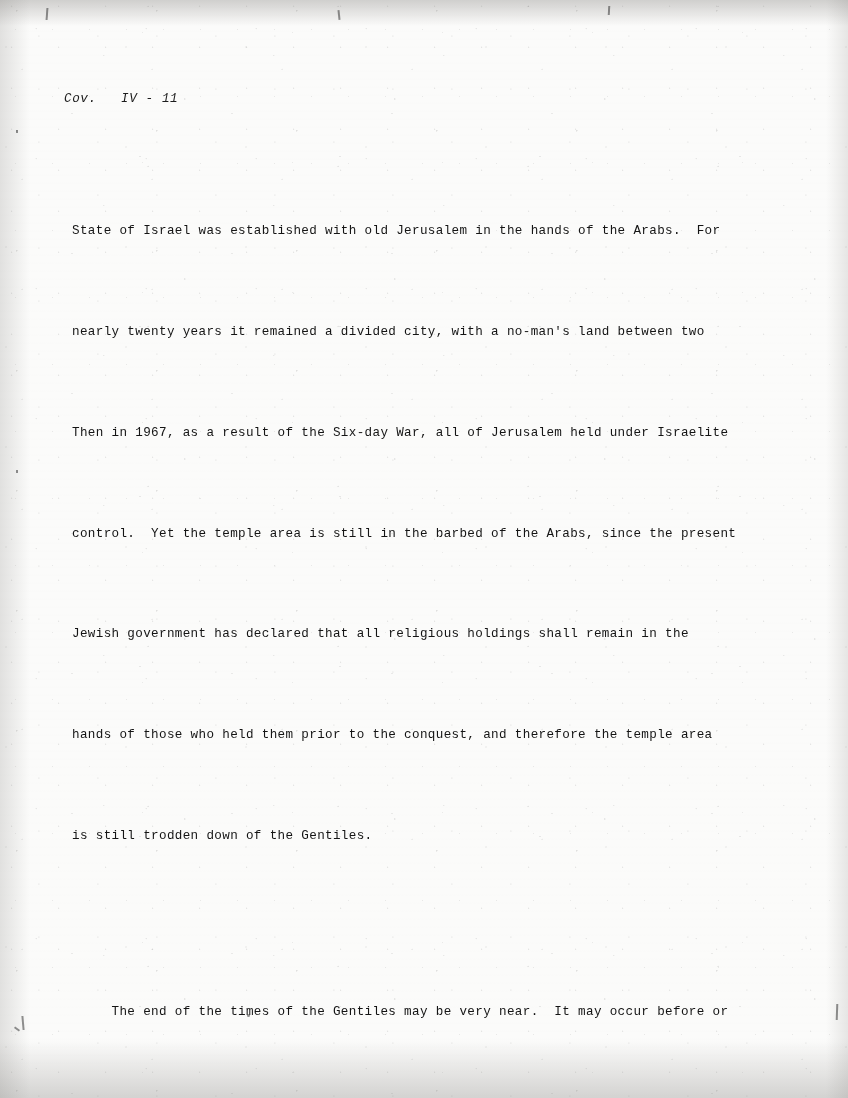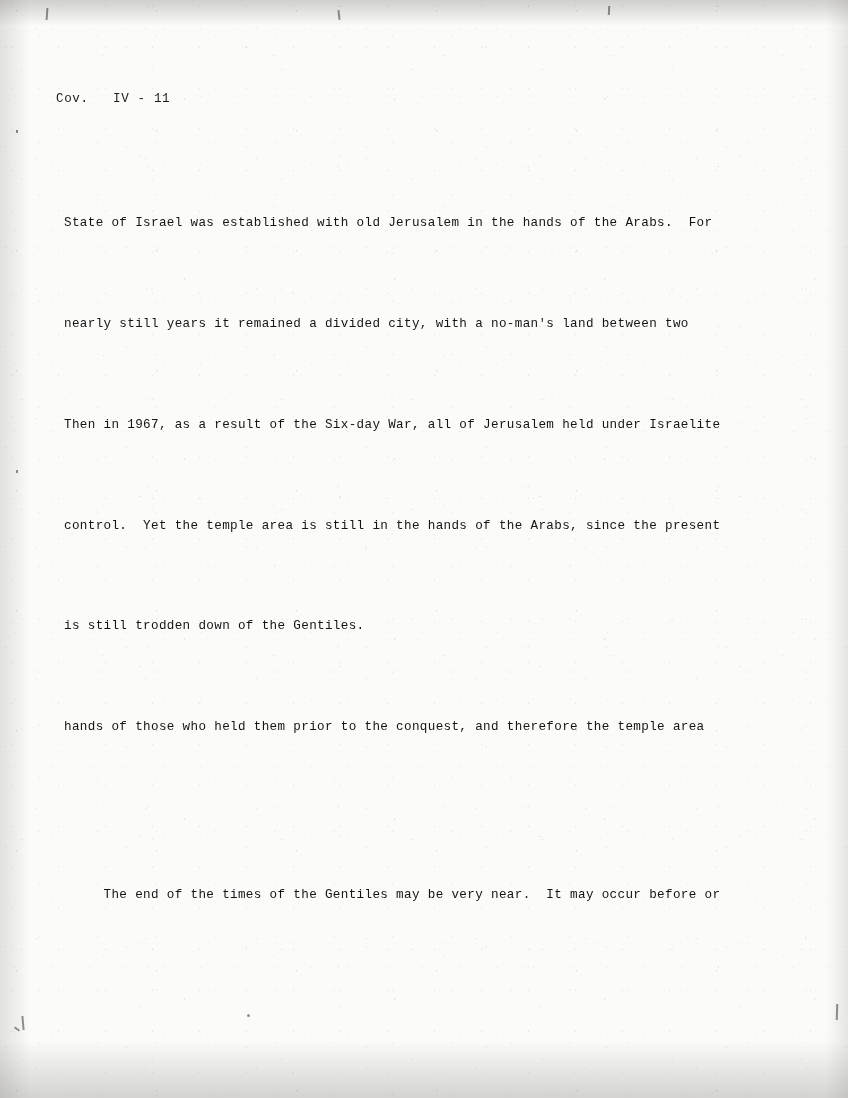--- a/index.html
+++ b/index.html
@@ -102,39 +102,40 @@
   .mark.m9 { left: 16px;  top: 470px;  width: 2px; height: 3px; }
 
   
   .doc {
     position: absolute;
     left: 0; right: 0; top: 0;
     padding: 0;
   }
   .header-line {
     position: absolute;
-    left: 56px;
+    left: 64px;
     top: 92px;
     font-size: 12.6px;
     letter-spacing: 0.6px;
     color: #1c1c1c;
     white-space: pre;
+    font-style: italic;
   }
   .body-text {
     position: absolute;
     left: 64px;
     top: 140px;
     width: 716px;
     color: #141414;
     font-size: 12.6px;
     line-height: 33.6px;
     letter-spacing: 0.35px;
   }
   .para {
-    margin: 0;
+    margin: 8px;
     white-space: pre-wrap;
   }
   .para .ln {
     display: block;
     white-space: pre;
   }
   .para.indent .ln:first-child {
     
   }
   .para + .para {
@@ -162,25 +163,26 @@
 <div class="page">
 
   <div class="doc">
 
     <div class="header-line">Cov.   IV - 11</div>
 
     <div class="body-text">
 
       <p class="para">
         <span class="ln">State of Israel was established with old Jerusalem in the hands of the Arabs.  For</span>
-        <span class="ln">nearly still years it remained a divided city, with a no-man's land between two</span>
+        <span class="ln">nearly twenty years it remained a divided city, with a no-man's land between two</span>
         <span class="ln">Then in 1967, as a result of the Six-day War, all of Jerusalem held under Israelite</span>
-        <span class="ln">control.  Yet the temple area is still in the hands of the Arabs, since the present</span>
+        <span class="ln">control.  Yet the temple area is still in the barbed of the Arabs, since the present</span>
+        <span class="ln">Jewish government has declared that all religious holdings shall remain in the</span>
+        <span class="ln">hands of those who held them prior to the conquest, and therefore the temple area</span>
         <span class="ln">is still trodden down of the Gentiles.</span>
-        <span class="ln">hands of those who held them prior to the conquest, and therefore the temple area</span>
       </p>
 
       <p class="para indent">
         <span class="ln">     The end of the times of the Gentiles may be very near.  It may occur before or</span>
         
         
         
         
       </p>
 

